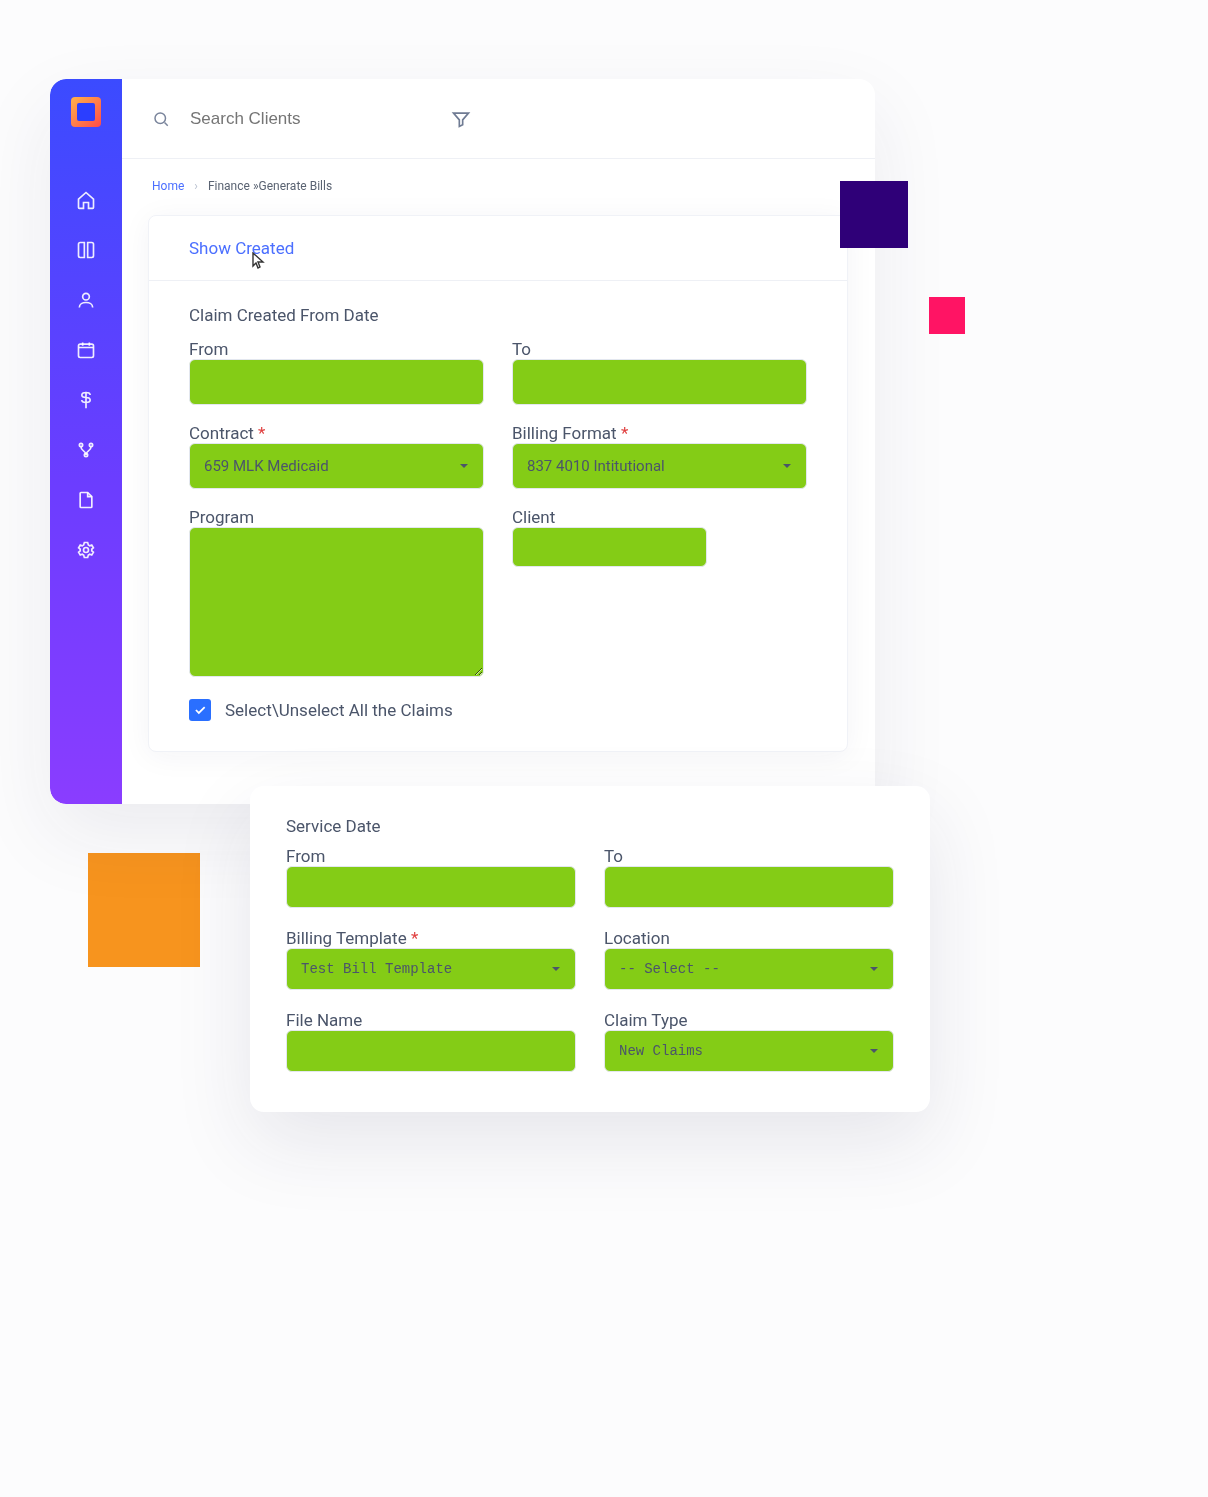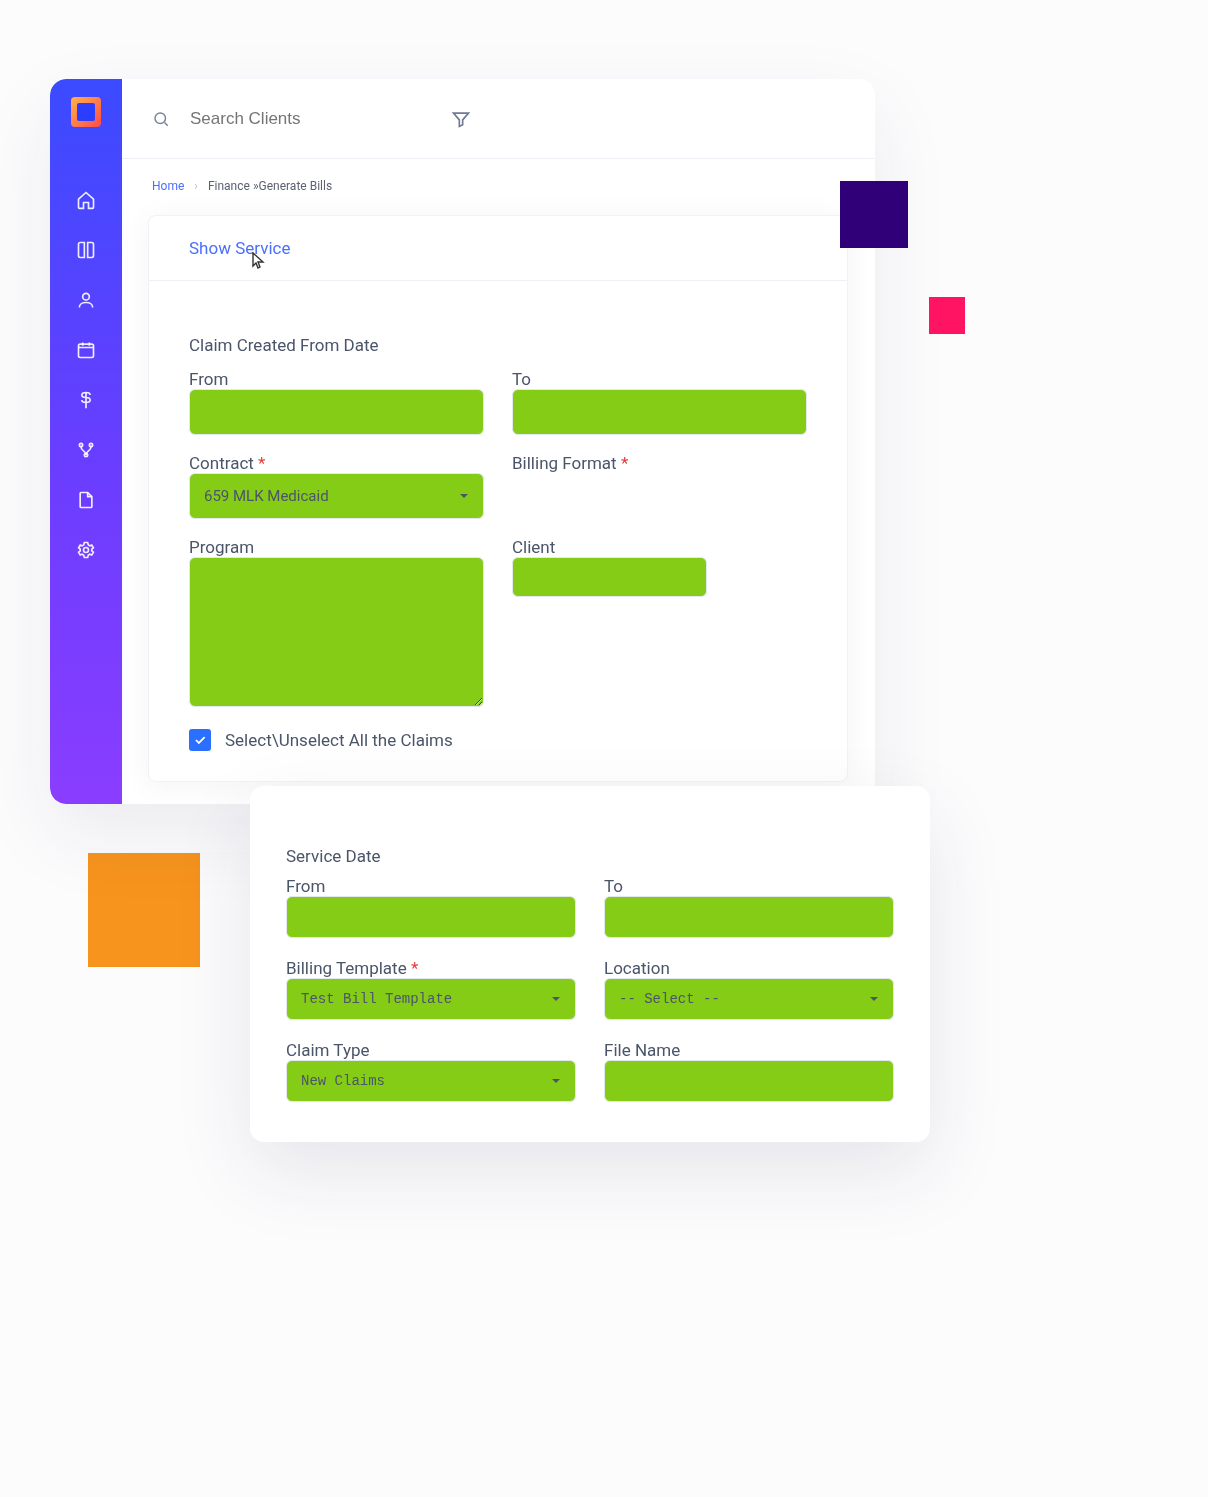--- a/index.html
+++ b/index.html
@@ -109,21 +109,21 @@
     padding: 22px 40px;
     border-bottom: 1px solid #eef0f5;
   }
   .criteria-link { color: #4b6fff; font-size: 17px; position: relative; display: inline-block; }
   .criteria-cursor {
     position: absolute;
     left: 63px; top: 14px;
     width: 14px; height: 18px;
   }
   .form-body { padding: 24px 40px 30px 40px; }
-  .section-label { font-size: 17px; color: #4b556a; margin-bottom: 14px; margin-top: 30px; }
+  .section-label { font-size: 17px; color: #4b556a; margin-bottom: 14px; }
   .row { display: flex; gap: 28px; margin-bottom: 18px; }
   .col { flex: 1; display: flex; flex-direction: column; gap: 0; }
   .flabel { font-size: 17px; color: #4b556a; }
   .req { color: #e04040; }
   .tinput, .tselect, .tarea, .tsmall {
     border: 1px solid #e3e7ef;
     border-radius: 6px;
     background: #84cc16;
     color: #4b556a;
     font-size: 15px;
@@ -244,21 +244,21 @@
       <span class="chev">›</span>
       <span class="mid">
         <span>Finance</span>
         <span> »</span><span>Generate Bills</span>
       </span>
     </div>
 
     <div class="form-card">
       <div class="criteria-head">
         <span class="criteria-link">
-          <span>Show Service</span>
+          <span>Show Created</span>
           <span class="criteria-cursor">
             <svg width="14" height="18" viewBox="0 0 14 18" fill="none" stroke="#333" stroke-width="1.4">
                 <path d="M1 1l0 13 3-3 2 5 2-1-2-5 5 0z" fill="#fff"></path>
               </svg>
           </span>
         </span>
       </div>
 
       <div class="form-body">
         <div class="section-label">Claim Created From Date</div>
@@ -287,20 +287,28 @@
                     <path d="M1 3l4 4 4-4z" fill="currentColor"></path>
                   </svg>
               </span>
             </div>
           </div>
           <div class="col">
             <div class="flabel">
               <span>Billing Format</span>
               <span class="req"> *</span>
             </div>
+            <div class="tselect">
+              <span>837 4010 Intitutional</span>
+              <span class="caret">
+                <svg width="10" height="10" viewBox="0 0 10 10">
+                    <path d="M1 3l4 4 4-4z" fill="currentColor"></path>
+                  </svg>
+              </span>
+            </div>
           </div>
         </div>
 
         <div class="row">
           <div class="col">
             <div class="flabel">Program</div>
             <textarea class="tarea" style=""></textarea>
           </div>
           <div class="col">
             <div class="flabel">Client</div>
@@ -362,28 +370,28 @@
           <svg width="10" height="10" viewBox="0 0 10 10">
               <path d="M1 3l4 4 4-4z" fill="currentColor"></path>
             </svg>
         </span>
       </div>
     </div>
   </div>
 
   <div class="row" style="margin-bottom:0">
     <div class="col">
+      <div class="flabel">File Name</div>
+      <input class="tinput mid" style="">
+    </div>
+    <div class="col">
       <div class="flabel">Claim Type</div>
       <div class="tselect small">
         <span>New Claims</span>
         <span class="caret">
           <svg width="10" height="10" viewBox="0 0 10 10">
               <path d="M1 3l4 4 4-4z" fill="currentColor"></path>
             </svg>
         </span>
       </div>
     </div>
-    <div class="col">
-      <div class="flabel">File Name</div>
-      <input class="tinput mid" style="">
-    </div>
   </div>
 </div>
 
 </body></html>

